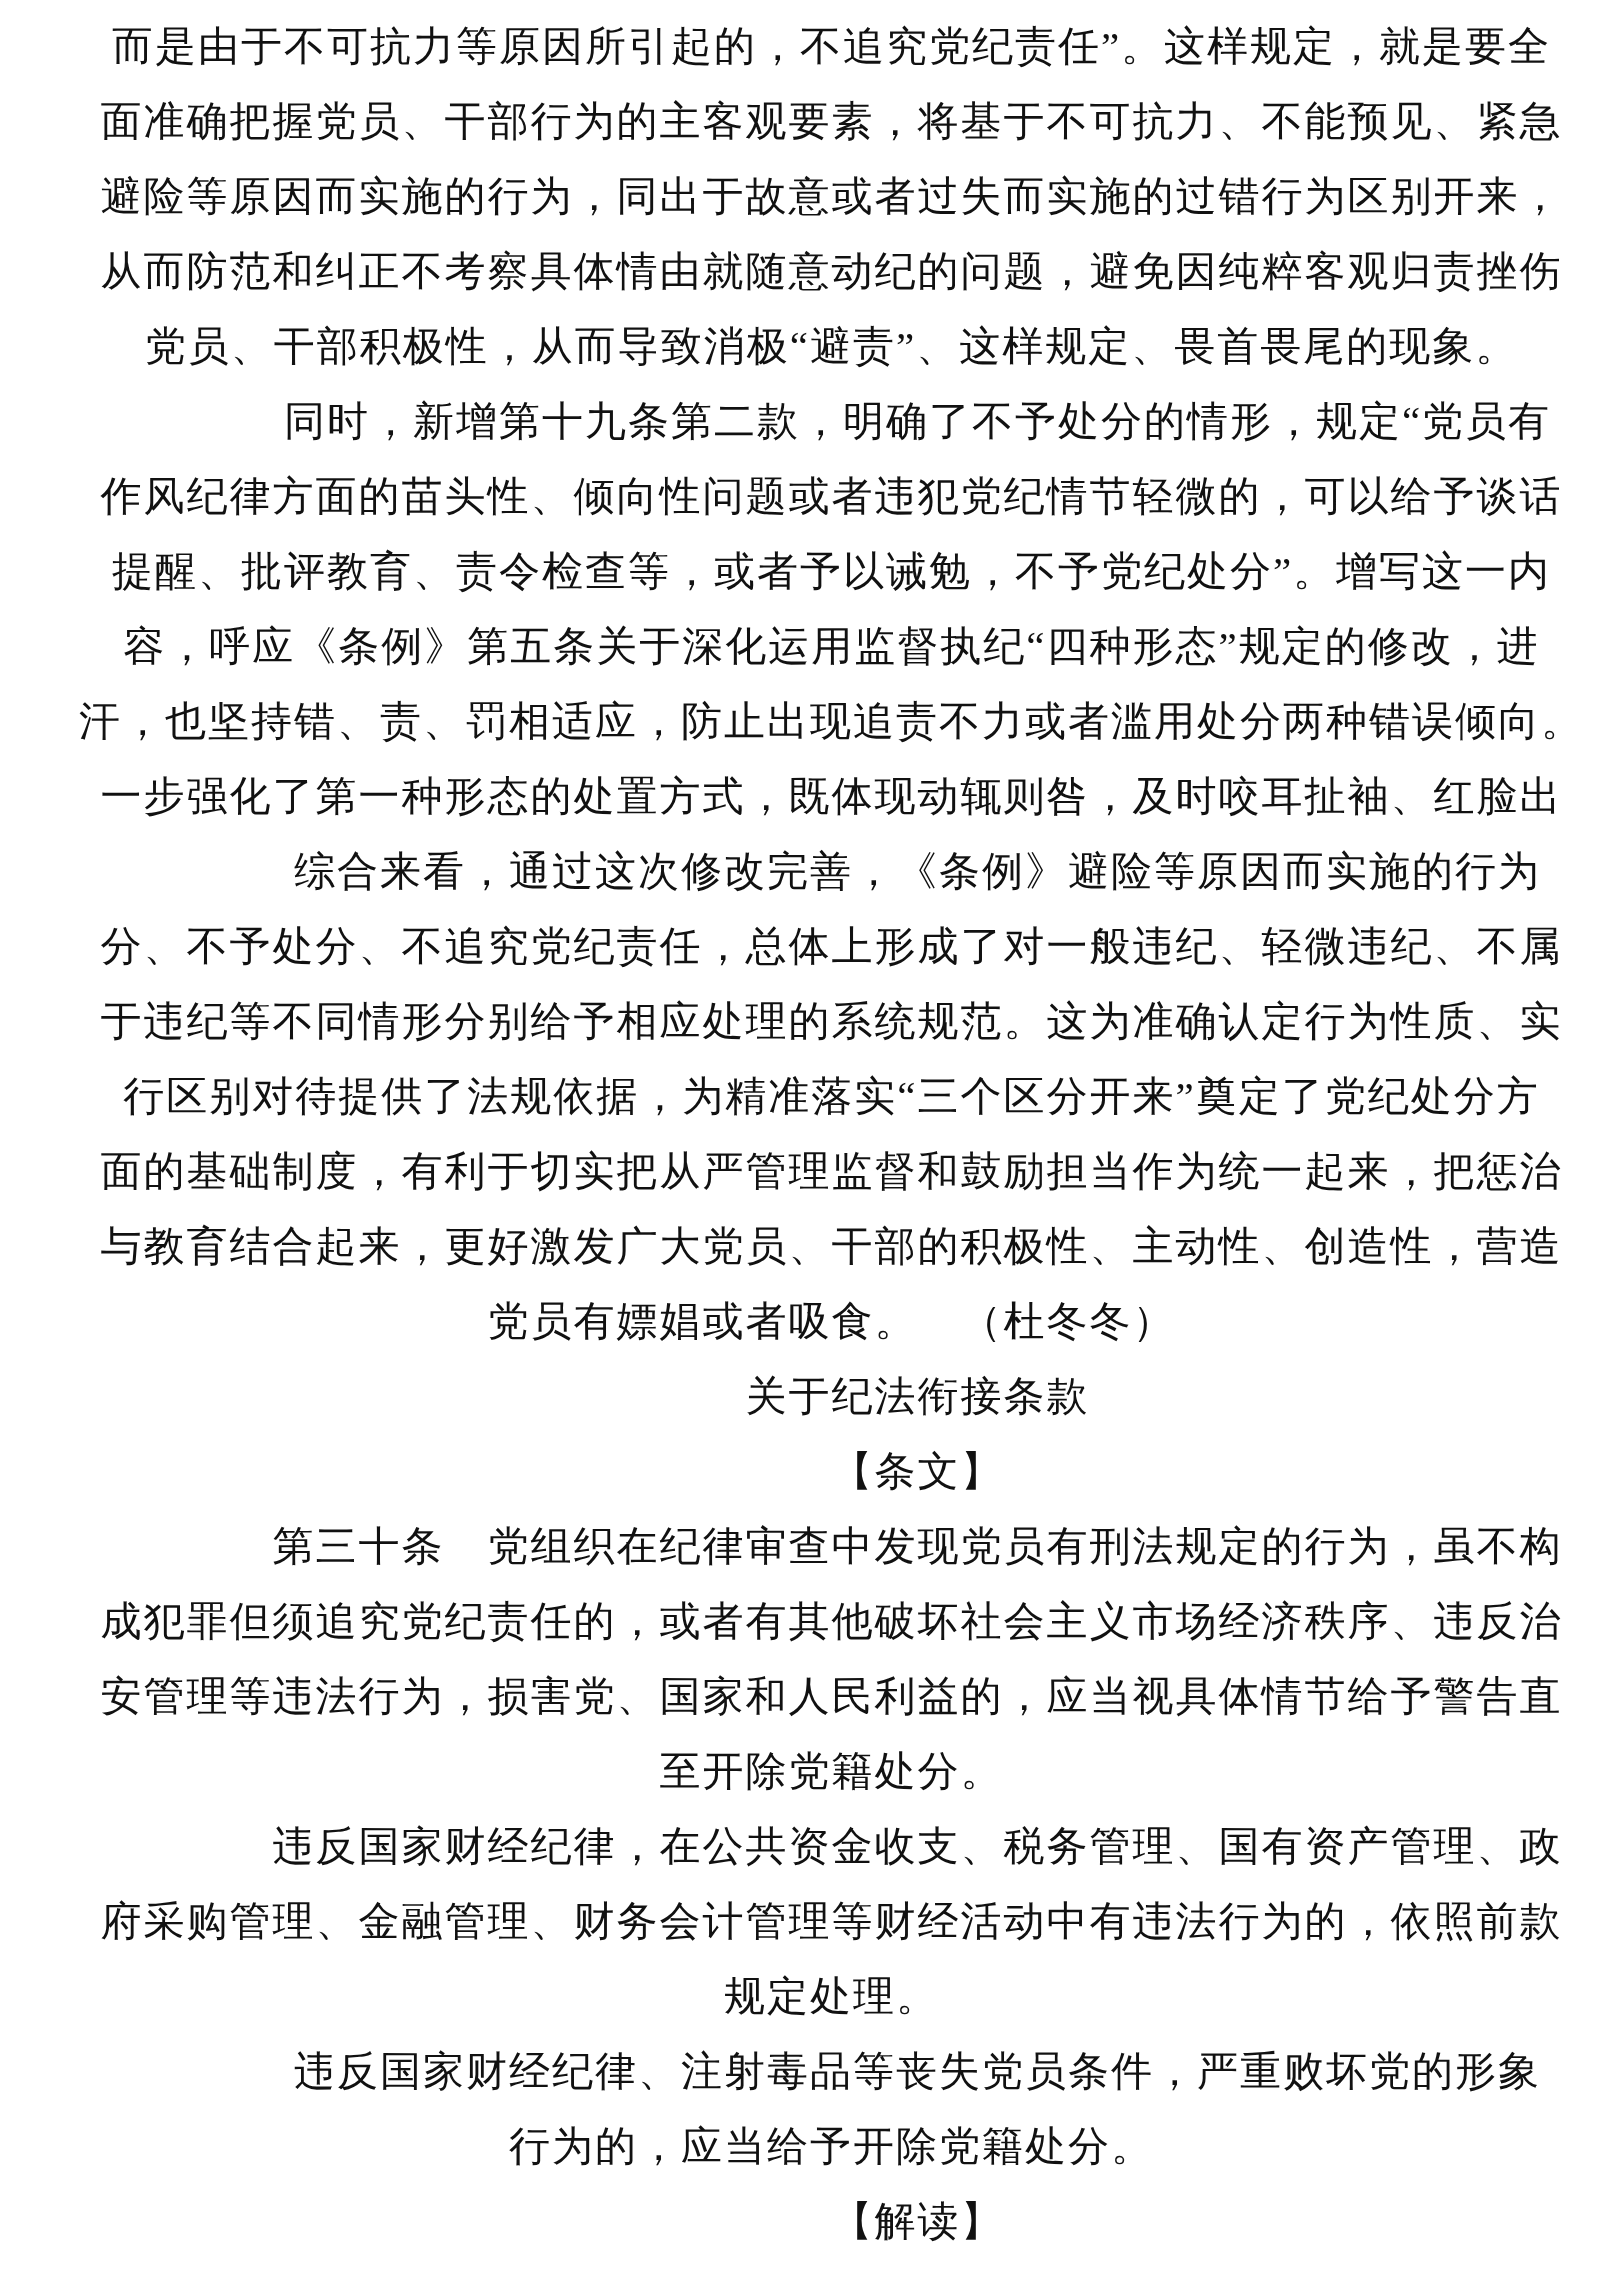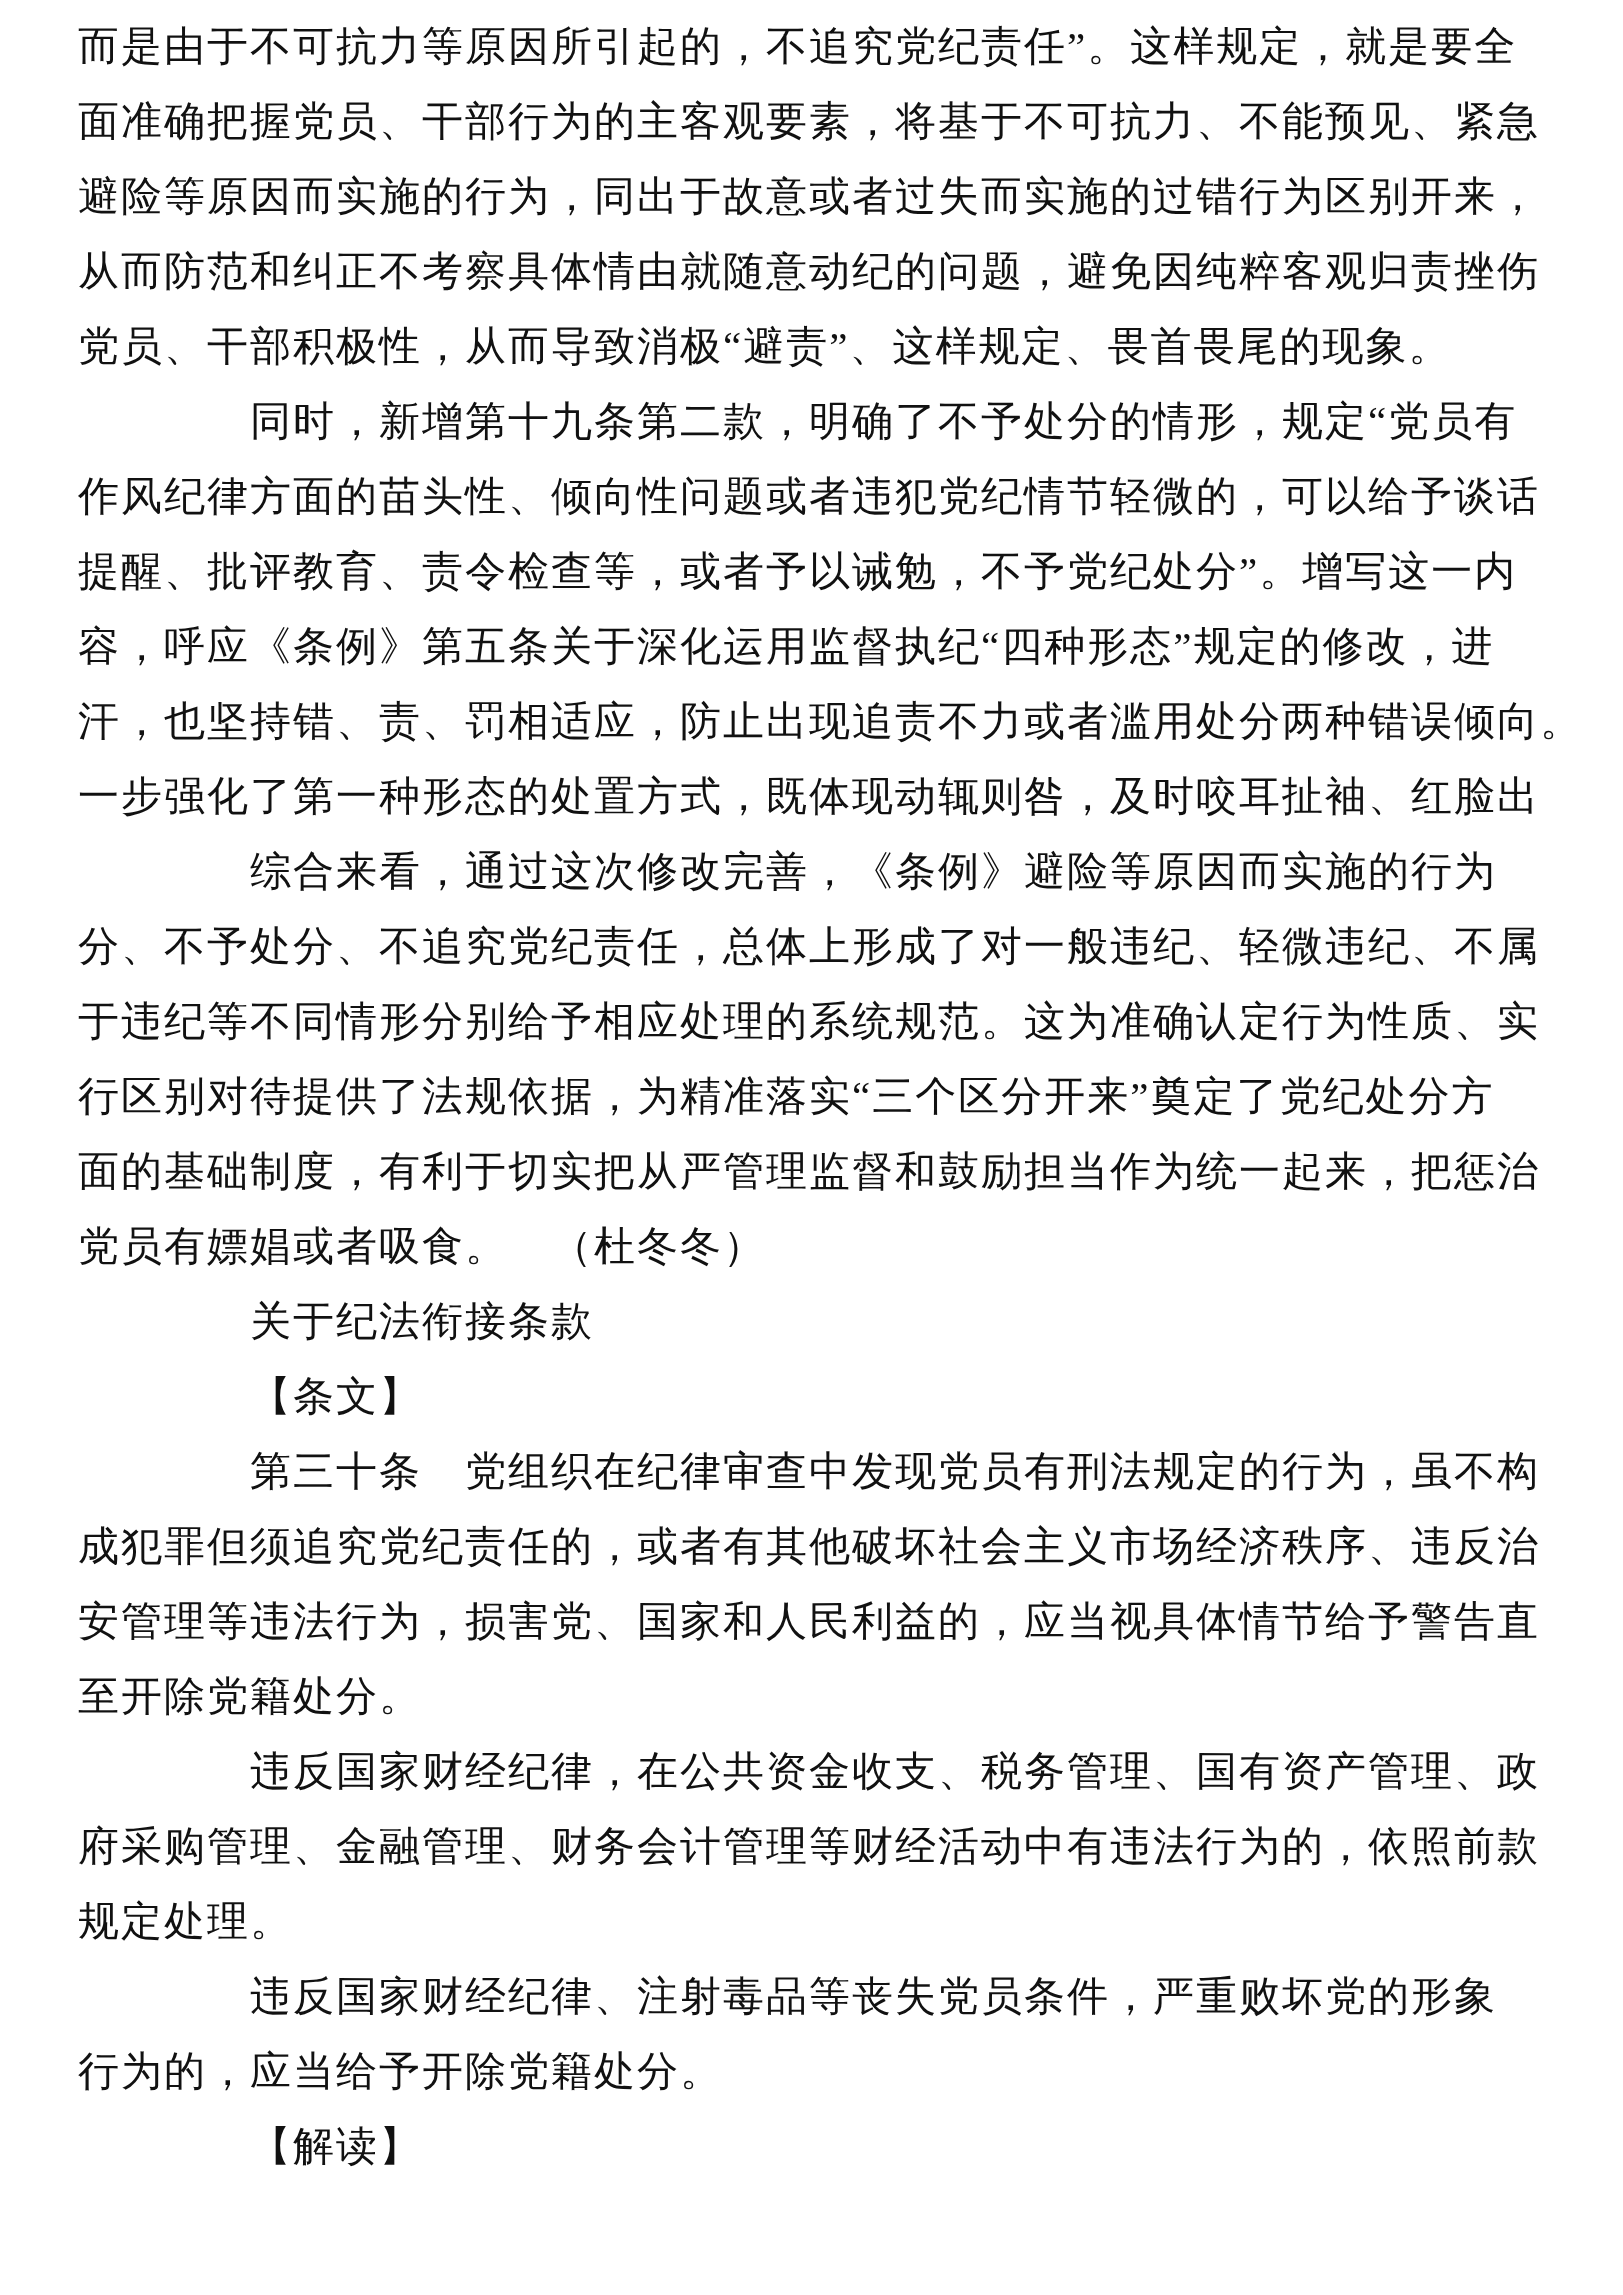--- a/index.html
+++ b/index.html
@@ -20,21 +20,21 @@
     top: 8.9px;
     width: 1507px;
   }
   .line {
     font-family: "Liberation Serif", "DejaVu Serif", serif;
     font-size: 41px;
     line-height: 75px;
     letter-spacing: 2px;
     color: #111111;
     white-space: nowrap;
-    text-align: left;
+    text-align: center;
   }
   .line.indent {
     text-indent: 172px;
   }
 </style>
 </head>
 <body>
 
 <div class="page">
   <div class="doc-body">
@@ -47,20 +47,21 @@
       <div class="line">作风纪律方面的苗头性、倾向性问题或者违犯党纪情节轻微的，可以给予谈话</div>
       <div class="line">提醒、批评教育、责令检查等，或者予以诫勉，不予党纪处分”。增写这一内</div>
       <div class="line">容，呼应《条例》第五条关于深化运用监督执纪“四种形态”规定的修改，进</div>
       <div class="line">汗，也坚持错、责、罚相适应，防止出现追责不力或者滥用处分两种错误倾向。</div>
       <div class="line">一步强化了第一种形态的处置方式，既体现动辄则咎，及时咬耳扯袖、红脸出</div>
       <div class="line indent">综合来看，通过这次修改完善，《条例》避险等原因而实施的行为</div>
       <div class="line">分、不予处分、不追究党纪责任，总体上形成了对一般违纪、轻微违纪、不属</div>
       <div class="line">于违纪等不同情形分别给予相应处理的系统规范。这为准确认定行为性质、实</div>
       <div class="line">行区别对待提供了法规依据，为精准落实“三个区分开来”奠定了党纪处分方</div>
       <div class="line">面的基础制度，有利于切实把从严管理监督和鼓励担当作为统一起来，把惩治</div>
+      <div class="line">与教育结合起来，更好激发广大党员、干部的积极性、主动性、创造性，营造</div>
       <div class="line">党员有嫖娼或者吸食。　（杜冬冬）</div>
       <div class="line indent">关于纪法衔接条款</div>
       <div class="line indent">【条文】</div>
       <div class="line indent">第三十条　党组织在纪律审查中发现党员有刑法规定的行为，虽不构</div>
       <div class="line">成犯罪但须追究党纪责任的，或者有其他破坏社会主义市场经济秩序、违反治</div>
       <div class="line">安管理等违法行为，损害党、国家和人民利益的，应当视具体情节给予警告直</div>
       <div class="line">至开除党籍处分。</div>
       <div class="line indent">违反国家财经纪律，在公共资金收支、税务管理、国有资产管理、政</div>
       <div class="line">府采购管理、金融管理、财务会计管理等财经活动中有违法行为的，依照前款</div>
       <div class="line">规定处理。</div>

